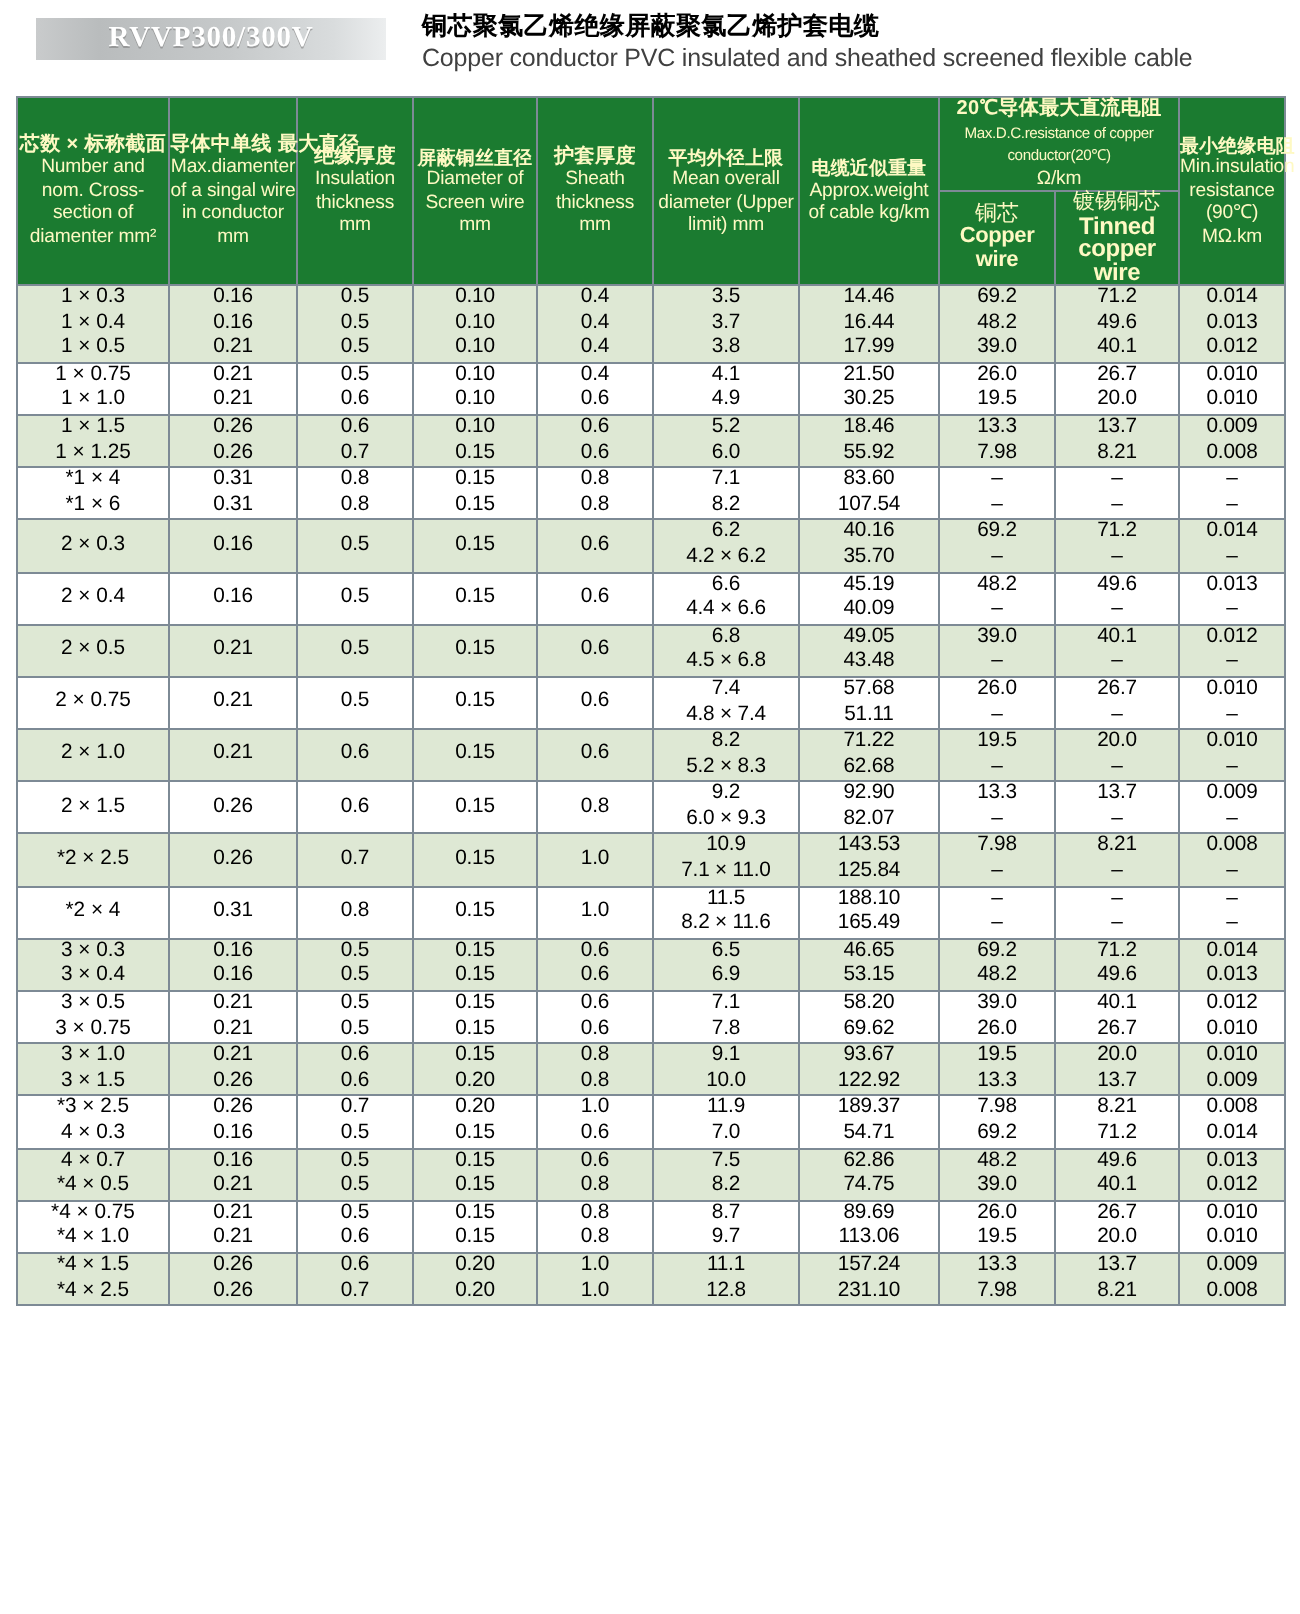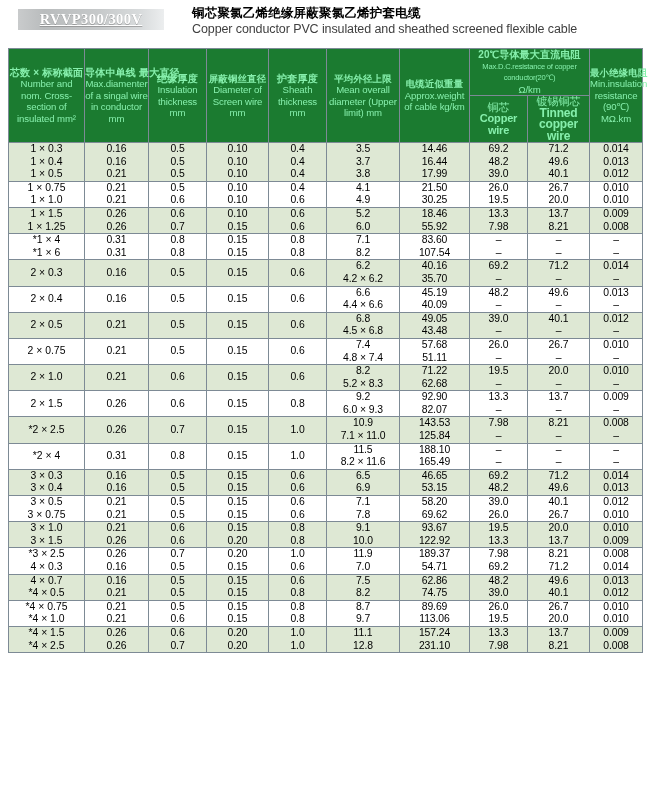--- a/index.html
+++ b/index.html
@@ -17,39 +17,38 @@
 
   
   .title-bar {
     display: flex;
     align-items: flex-start;
     padding: 6px 0 6px 0;
     height: 40px;
     box-sizing: border-box;
   }
   .code-badge {
-    width: 146px;
+    width: 175px;
     height: 21px;
     margin-left: 18px;
     margin-top: 3px;
     background: linear-gradient(to right, #c9cbcc 0%, #b9bcbd 18%, #c6c9ca 55%, #d9dcdd 85%, #eceeef 100%);
     color: #ffffff;
     font-family: "Liberation Serif", serif;
     font-size: 14.5px;
     font-weight: bold;
     letter-spacing: 0.4px;
     text-align: center;
     line-height: 21px;
     text-shadow: 0 1px 0 rgba(120,120,120,.55);
     box-sizing: border-box;
     flex: none;
-    text-decoration: underline;
   }
   .title-text {
-    margin-left: 28px;
+    margin-left: 18px;
     margin-top: -1px;
   }
   .title-cn {
     font-size: 12.5px;
     font-weight: bold;
     letter-spacing: .2px;
     line-height: 16px;
     color: #000;
   }
   .title-en {
@@ -72,21 +71,21 @@
   table.spec td, table.spec th {
     border: 1px solid #7d8a95;
     padding: 0;
     text-align: center;
     vertical-align: middle;
   }
 
   
   thead th {
     background: #1b7b30;
-    color: #86efac;
+    color: #fef9c3;
     border: 1px solid #0f5a20;
     padding: 3px 1px;
     line-height: 11.5px;
   }
   .h-cn {
     font-size: 10px;
     font-weight: bold;
     display: block;
     letter-spacing: .2px;
     white-space: nowrap;
@@ -152,21 +151,21 @@
         <col class="c8">
         <col class="c9">
         <col class="c10">
   </colgroup>
   <thead>
     <tr>
       <th rowspan="2">
         <span class="h-cn">芯数 × 标称截面</span>
         <span class="h-en">Number and nom.
 Cross-section of
-insulated
+diamenter
 mm²</span>
       </th>
       <th rowspan="2">
         <span class="h-cn">导体中单线
 最大直径</span>
         <span class="h-en">Max.diamenter
 of a singal wire
 in conductor
 mm</span>
       </th>

